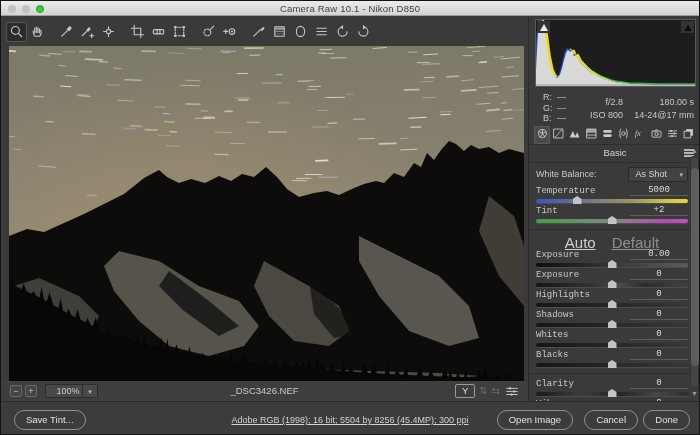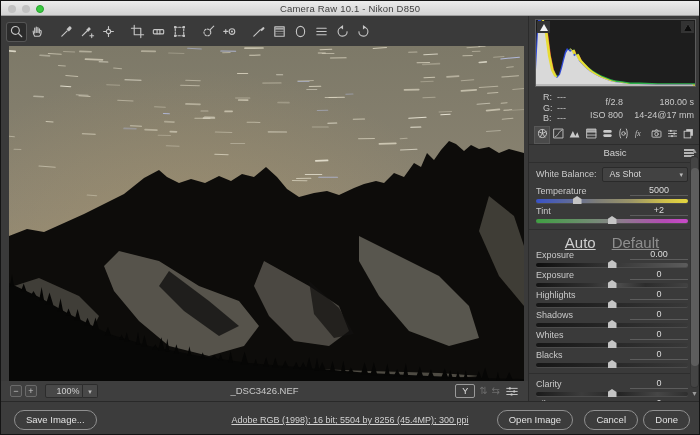--- a/index.html
+++ b/index.html
@@ -74,28 +74,28 @@
   .tabs-divider { position:absolute; left:0; top:128px; width:100%; height:1px; background:#2c2c2c; }
 
   .phead { position:absolute; left:0; top:131px; width:100%; height:13px; }
   .phead .ptitle { position:absolute; width:100%; text-align:center; font-size:9.5px; color:#d2d2d2; }
   .pmenu { position:absolute; right:7px; top:2px; width:10px; height:8px;
            border-top:2px solid #b5b5b5; border-bottom:2px solid #b5b5b5; }
   .pmenu::after { content:""; display:block; margin-top:1px; height:2px; background:#b5b5b5; }
   .phead-divider { position:absolute; left:0; top:146px; width:100%; height:1px; background:#2e2e2e; }
 
   .controls { position:absolute; left:7px; top:150px; width:152px; }
-  .wbrow { display:flex; align-items:center; height:16px; margin-bottom:3px; }
+  .wbrow { display:flex; align-items:center; height:16px; margin-bottom:3px;gap:26px; }
   .wbrow .wblabel { font-size:9px; color:#c9c9c9; flex:0 0 auto; }
   .wbselect { flex:1; margin-left:5px; height:15px; background:#424242; border:1px solid #2a2a2a;
               border-radius:2px; color:#d6d6d6; font-size:9px; line-height:13px; padding:0 7px;
               position:relative; }
   .wbselect .chev { position:absolute; right:4px; top:0; font-size:7px; color:#bbb; line-height:13px; }
 
-  .ctl { height:20px; position:relative; }
+  .ctl { height:20px; position:relative;font-family:Liberation Mono, monospace; }
   .ctl .lrow { display:flex; justify-content:space-between; align-items:flex-end; height:11px; }
   .ctl .clabel { font-size:9px; color:#c9c9c9; }
   .ctl .cvalue { font-size:9px; color:#dcdcdc; width:58px; text-align:center;
                  border-bottom:1px solid #5c5c5c; padding-bottom:0px; }
   .track { position:relative; margin-top:3px; height:4px; border-radius:2px; background:#242424;
            box-shadow:0 1px 0 #4c4c4c; }
   .thumb { position:absolute; top:-3px; width:9px; height:8px; background:#c4c4c4;
            clip-path:polygon(50% 0, 100% 38%, 100% 100%, 0 100%, 0 38%);
            filter:drop-shadow(0 0 .5px #111); }
   .t-temp     { background:linear-gradient(90deg,#3852c8,#7d7d78 40%,#9a9468 62%,#cfc04a 85%,#e4d63e); }
@@ -669,19 +669,19 @@
     <div class="scrollbar">
       <div class="sb-arrow sb-up">▲</div>
       <div class="sb-track">
           <div class="sb-thumb"></div>
         </div>
       <div class="sb-arrow sb-down">▼</div>
     </div>
   </div>
 
   <div class="footer">
-    <div class="btn save-btn">Save Image...</div>
+    <div class="btn save-btn">Save Tint...</div>
     <div class="info-link">Adobe RGB (1998); 16 bit; 5504 by 8256 (45.4MP); 300 ppi</div>
     <div class="btn open-btn">Open Image</div>
     <div class="btn cancel-btn">Cancel</div>
     <div class="btn done-btn">Done</div>
   </div>
 </div>
 
 </body></html>

